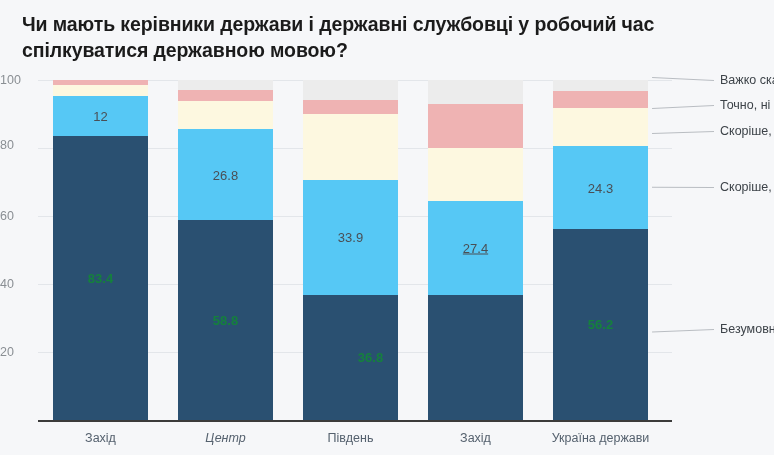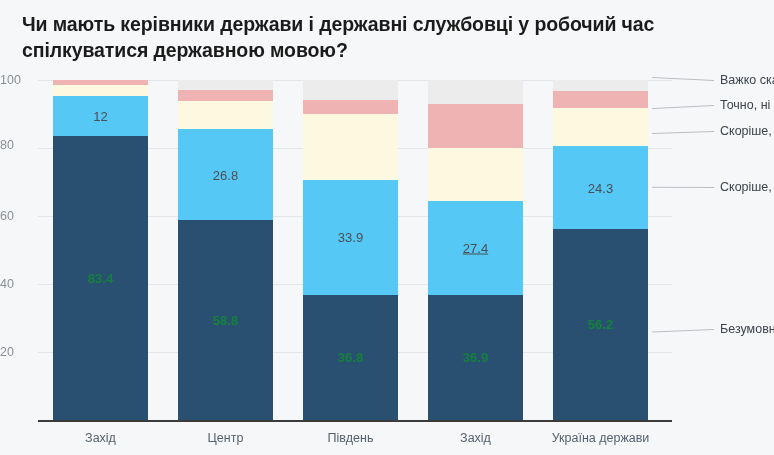--- a/index.html
+++ b/index.html
@@ -175,50 +175,49 @@
         <div class="seg" style="top: 140.08px; height: 199.92px; background: rgb(42, 80, 113);"></div>
         <div class="seg-label on-dark" style="top: 240.04px;">58.8</div>
         <div class="seg" style="top: 48.96px; height: 91.12px; background: rgb(86, 200, 245);"></div>
         <div class="seg-label on-light" style="top: 94.52px;">26.8</div>
         <div class="seg" style="top: 20.74px; height: 28.22px; background: rgb(253, 248, 224);"></div>
         <div class="seg" style="top: 10.2px; height: 10.54px; background: rgb(239, 179, 179);"></div>
         <div class="seg" style="top: 5.68434e-14px; height: 10.2px; background: rgb(236, 236, 236);"></div>
       </div>
       <div class="bar-group" style="left: 265px; height: 340px;">
         <div class="seg" style="top: 214.88px; height: 125.12px; background: rgb(42, 80, 113);"></div>
-        <div class="seg-label on-dark" style="top: 277.44px;">36.8</div>
+        <div class="seg-label on-dark" style="top: 277.44px; padding-left: 20px;">36.8</div>
         <div class="seg" style="top: 99.62px; height: 115.26px; background: rgb(86, 200, 245);"></div>
         <div class="seg-label on-light" style="top: 157.25px;">33.9</div>
         <div class="seg" style="top: 34px; height: 65.62px; background: rgb(253, 248, 224);"></div>
         <div class="seg" style="top: 20.4px; height: 13.6px; background: rgb(239, 179, 179);"></div>
         <div class="seg" style="top: 5.68434e-14px; height: 20.4px; background: rgb(236, 236, 236);"></div>
       </div>
       <div class="bar-group" style="left: 390px; height: 340px;">
         <div class="seg" style="top: 214.54px; height: 125.46px; background: rgb(42, 80, 113);"></div>
-        <div class="seg-label on-dark" style="top: 277.27px;">36.9</div>
         <div class="seg" style="top: 121.38px; height: 93.16px; background: rgb(86, 200, 245);"></div>
         <div class="seg-label on-light" style="top: 167.96px; text-decoration: underline;">27.4</div>
         <div class="seg" style="top: 68px; height: 53.38px; background: rgb(253, 248, 224);"></div>
         <div class="seg" style="top: 24.14px; height: 43.86px; background: rgb(239, 179, 179);"></div>
         <div class="seg" style="top: 0px; height: 24.14px; background: rgb(236, 236, 236);"></div>
       </div>
       <div class="bar-group" style="left: 515px; height: 340px;">
         <div class="seg" style="top: 148.92px; height: 191.08px; background: rgb(42, 80, 113);"></div>
         <div class="seg-label on-dark" style="top: 244.46px;">56.2</div>
         <div class="seg" style="top: 66.3px; height: 82.62px; background: rgb(86, 200, 245);"></div>
         <div class="seg-label on-light" style="top: 107.61px;">24.3</div>
         <div class="seg" style="top: 28.22px; height: 38.08px; background: rgb(253, 248, 224);"></div>
         <div class="seg" style="top: 11.22px; height: 17px; background: rgb(239, 179, 179);"></div>
         <div class="seg" style="top: 0px; height: 11.22px; background: rgb(236, 236, 236);"></div>
       </div>
     </div>
   <div id="baseline"></div>
   <div id="xlabels">
       <div class="xtick-label" style="left: 30.5px;">Захід</div>
-      <div class="xtick-label" style="left: 155.5px;">Центр</div>
+      <div class="xtick-label" style="left: 155.5px; font-style: italic;">Центр</div>
       <div class="xtick-label" style="left: 280.5px;">Південь</div>
       <div class="xtick-label" style="left: 405.5px;">Захід</div>
       <div class="xtick-label" style="left: 530.5px;">Україна держави</div>
     </div>
   <div id="legend">
       <div class="legend-line" style="left: 652px; width: 62px; top: 80px; transform: rotate(2.84deg); transform-origin: right center;"></div>
       <div class="legend-text" style="left: 720px; top: 80px;">Важко сказати</div>
       <div class="legend-line" style="left: 652px; width: 62px; top: 105px; transform: rotate(-2.68deg); transform-origin: right center;"></div>
       <div class="legend-text" style="left: 720px; top: 105px;">Точно, ні</div>
       <div class="legend-line" style="left: 652px; width: 62px; top: 131px; transform: rotate(-1.9deg); transform-origin: right center;"></div>

